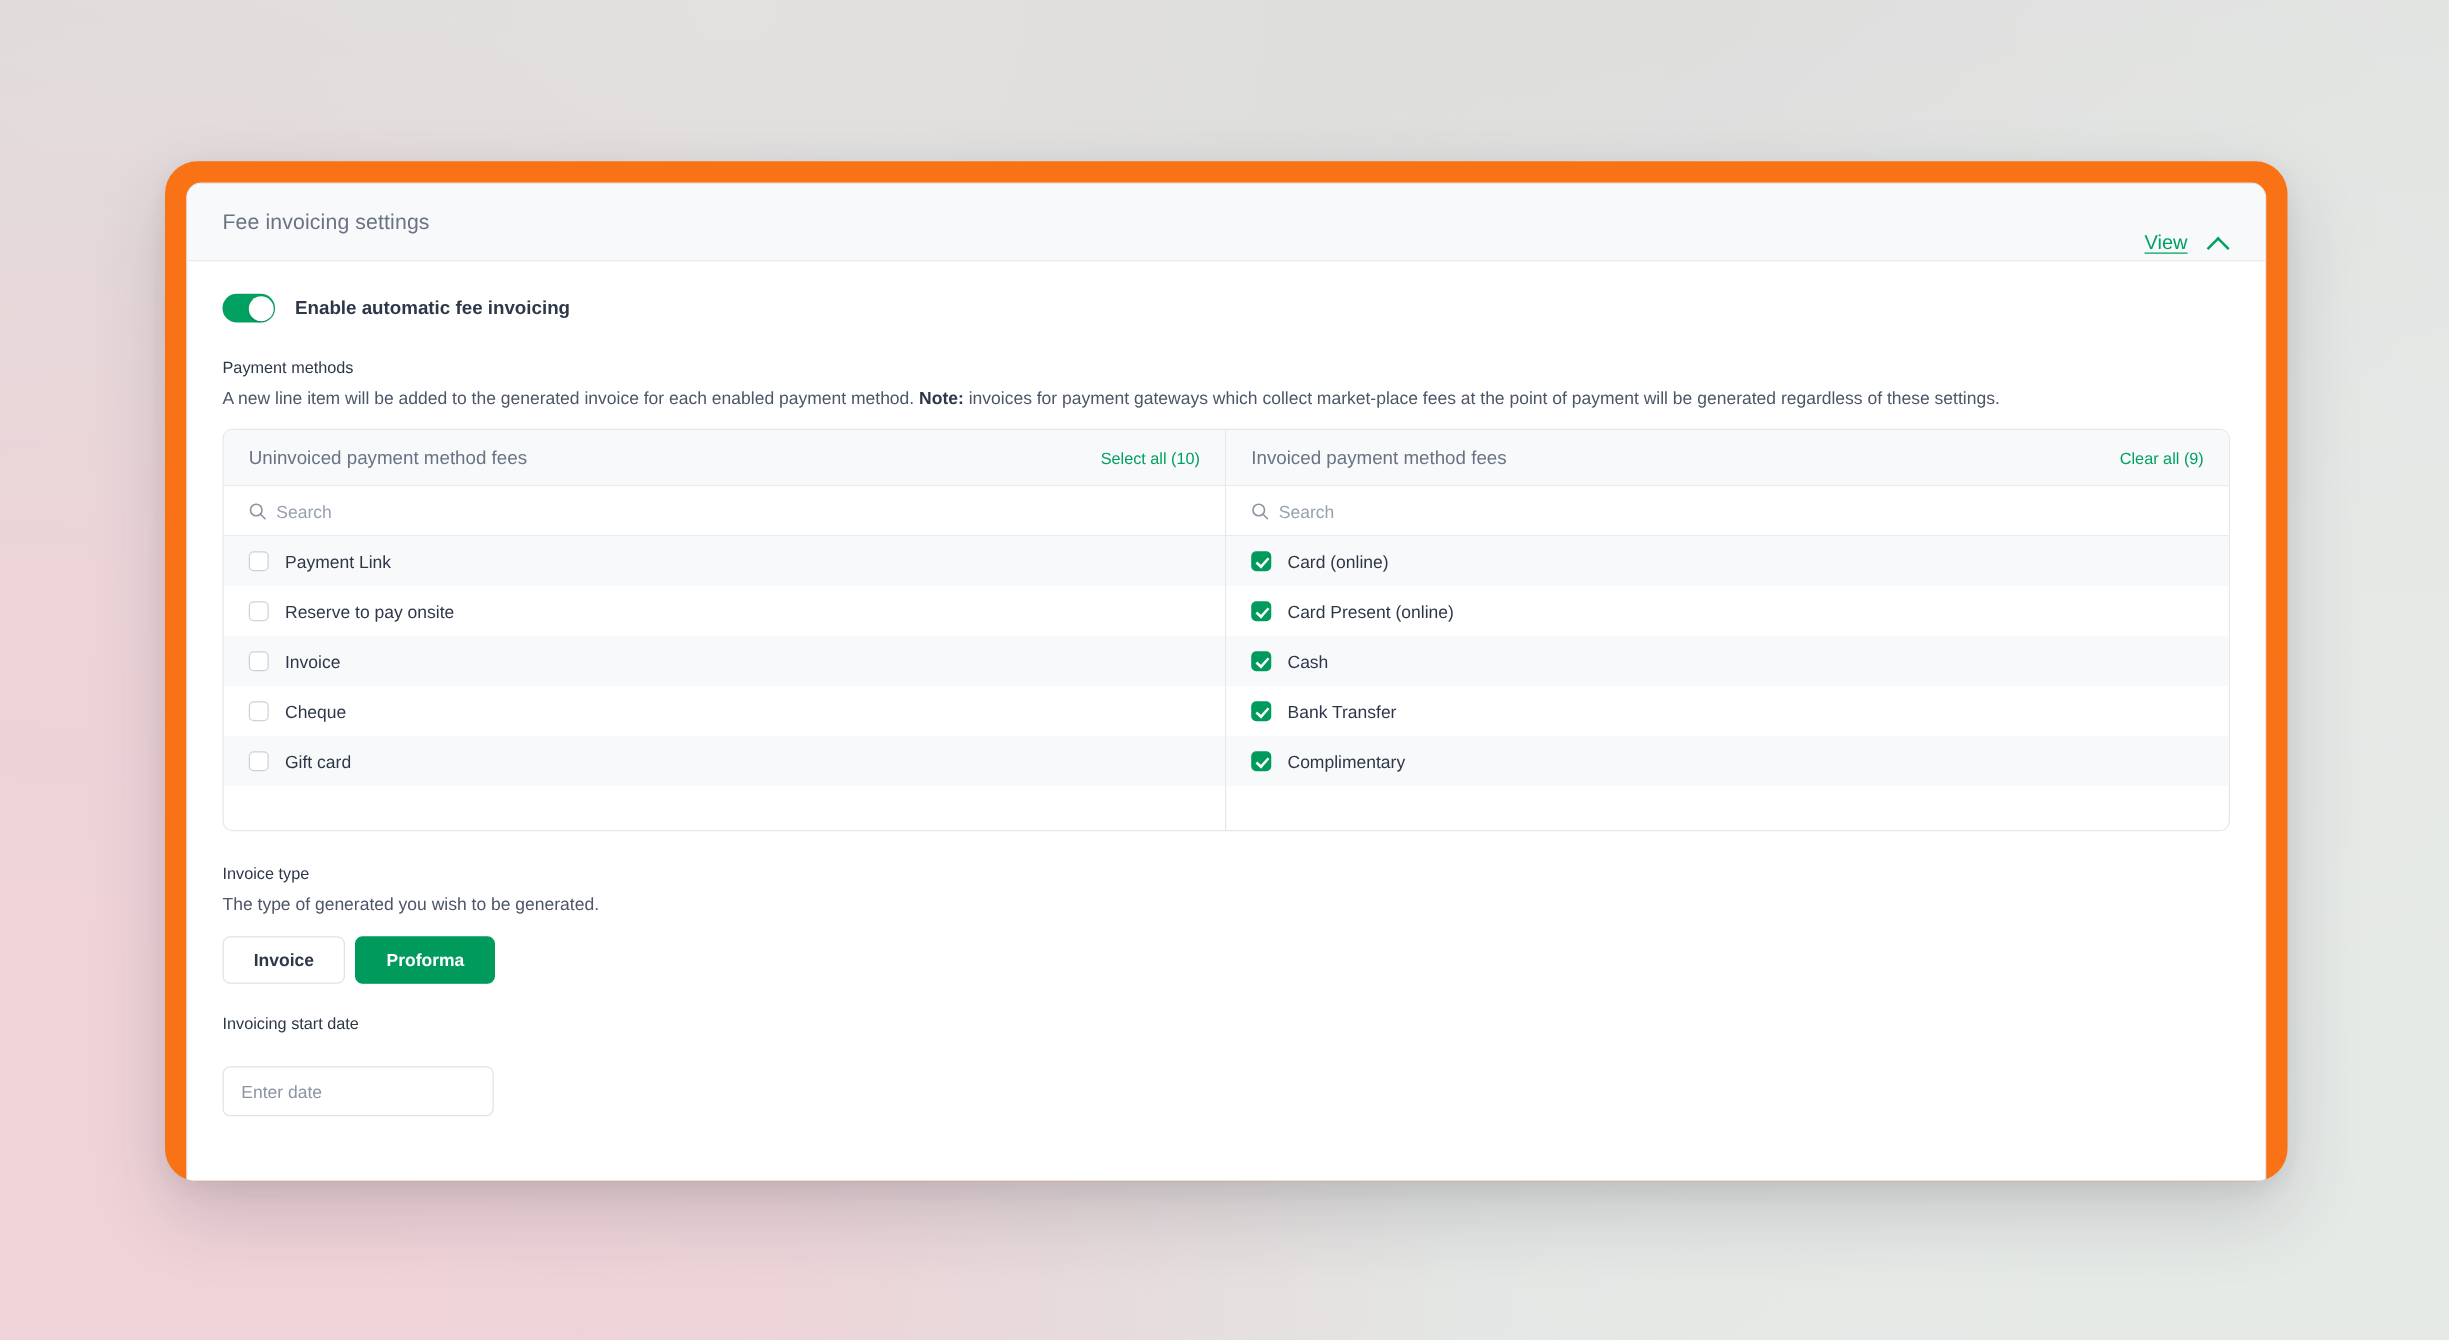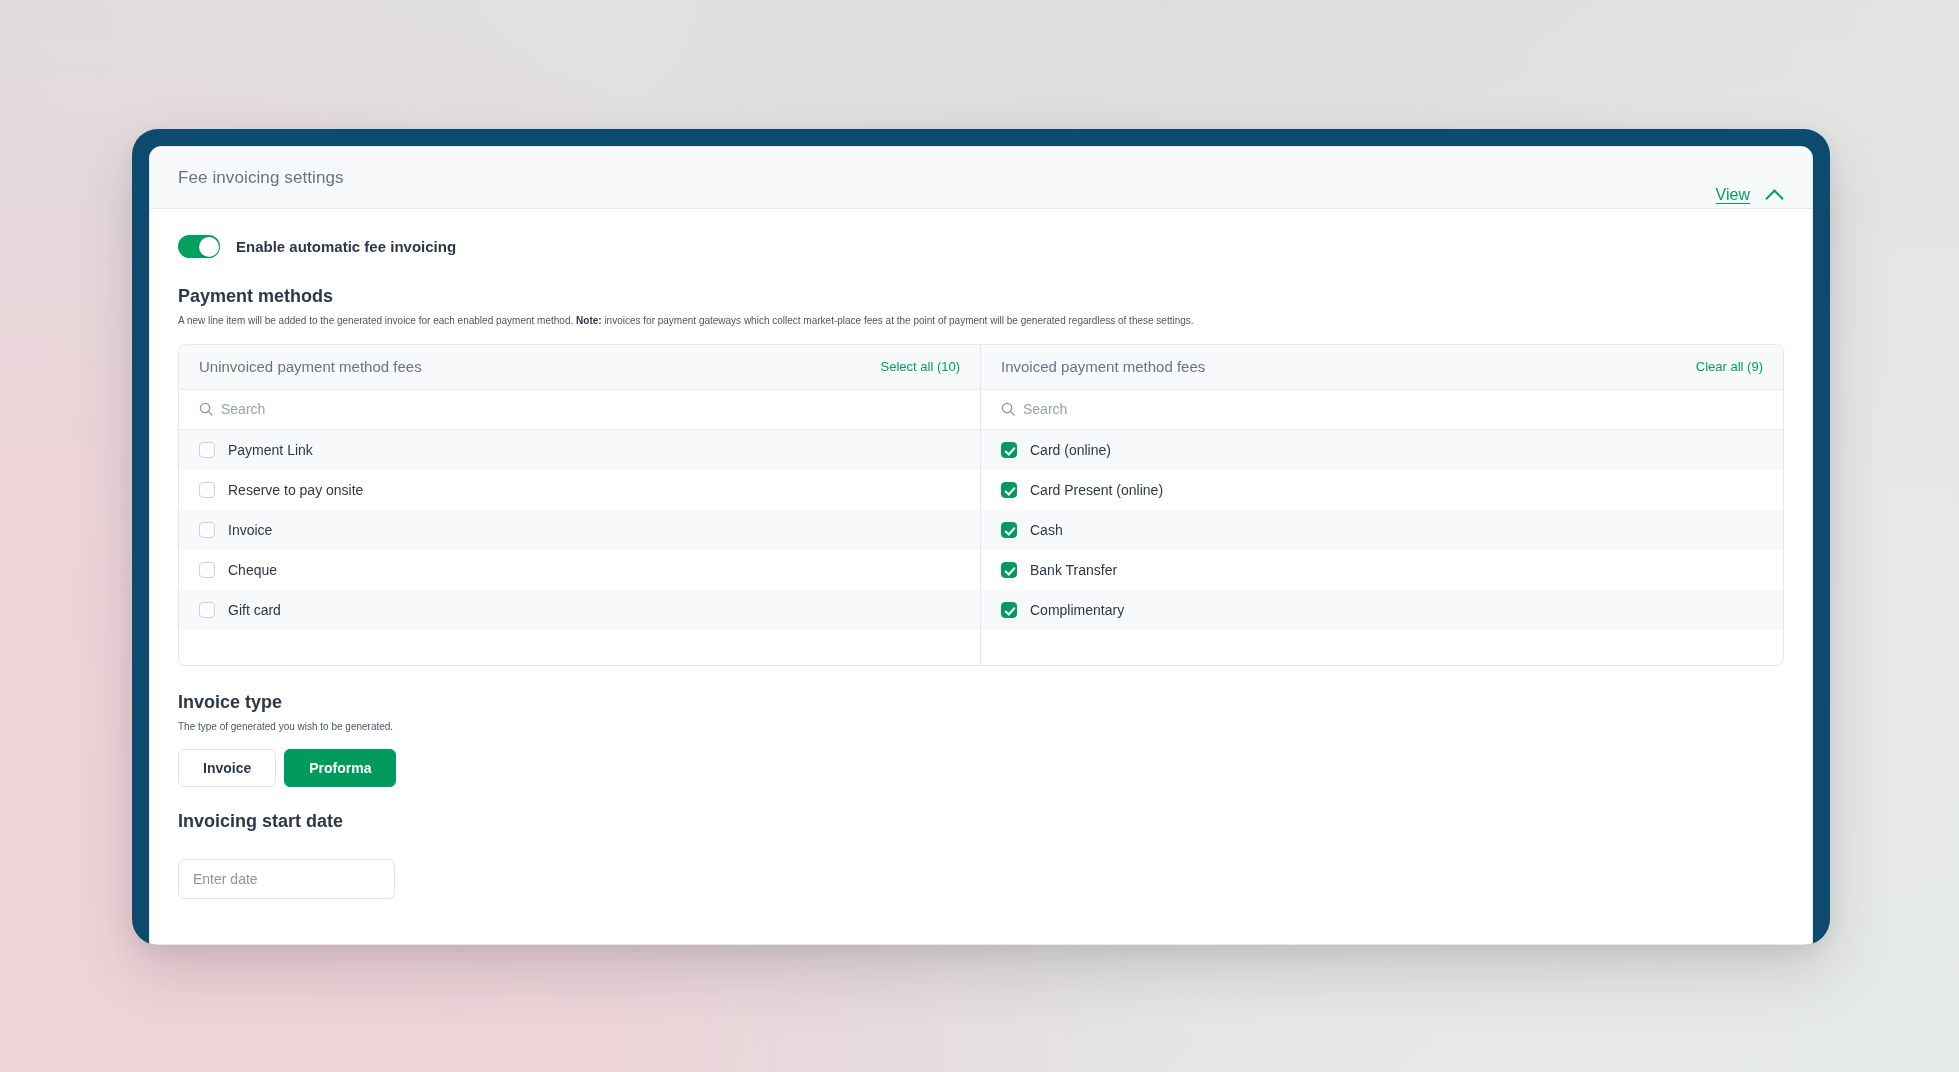--- a/index.html
+++ b/index.html
@@ -21,21 +21,21 @@
     position: relative;
   }
 
   
   .window-frame {
     position: absolute;
     left: 132px;
     top: 129px;
     width: 1698px;
     height: 816px;
-    background: #0c4a6e;
+    background: #f97316;
     border-radius: 26px;
     box-shadow: 0 26px 60px rgba(40,44,56,0.17), 0 6px 18px rgba(40,44,56,0.07);
     padding: 17px 17px 0 17px;
     overflow: hidden;
   }
 
   .card {
     width: 100%;
     height: 100%;
     background: #ffffff;
@@ -132,27 +132,27 @@
   }
 
   .toggle-label {
     font-size: 15px;
     font-weight: 700;
     color: #2e3748;
   }
 
   
   .section-label {
-    font-size: 18px;
-    font-weight: 700;
+    font-size: 13px;
+    font-weight: 400;
     color: #2e3748;
     margin-bottom: 7px;
   }
   .section-desc {
-    font-size: 10px;
+    font-size: 14px;
     color: #4d5costume;
     color: #4c5668;
     line-height: 1.45;
     margin-bottom: 15px;
   }
   .section-desc b { font-weight: 700; color: #2e3748; }
 
   
   .dual-list {
     display: flex;

